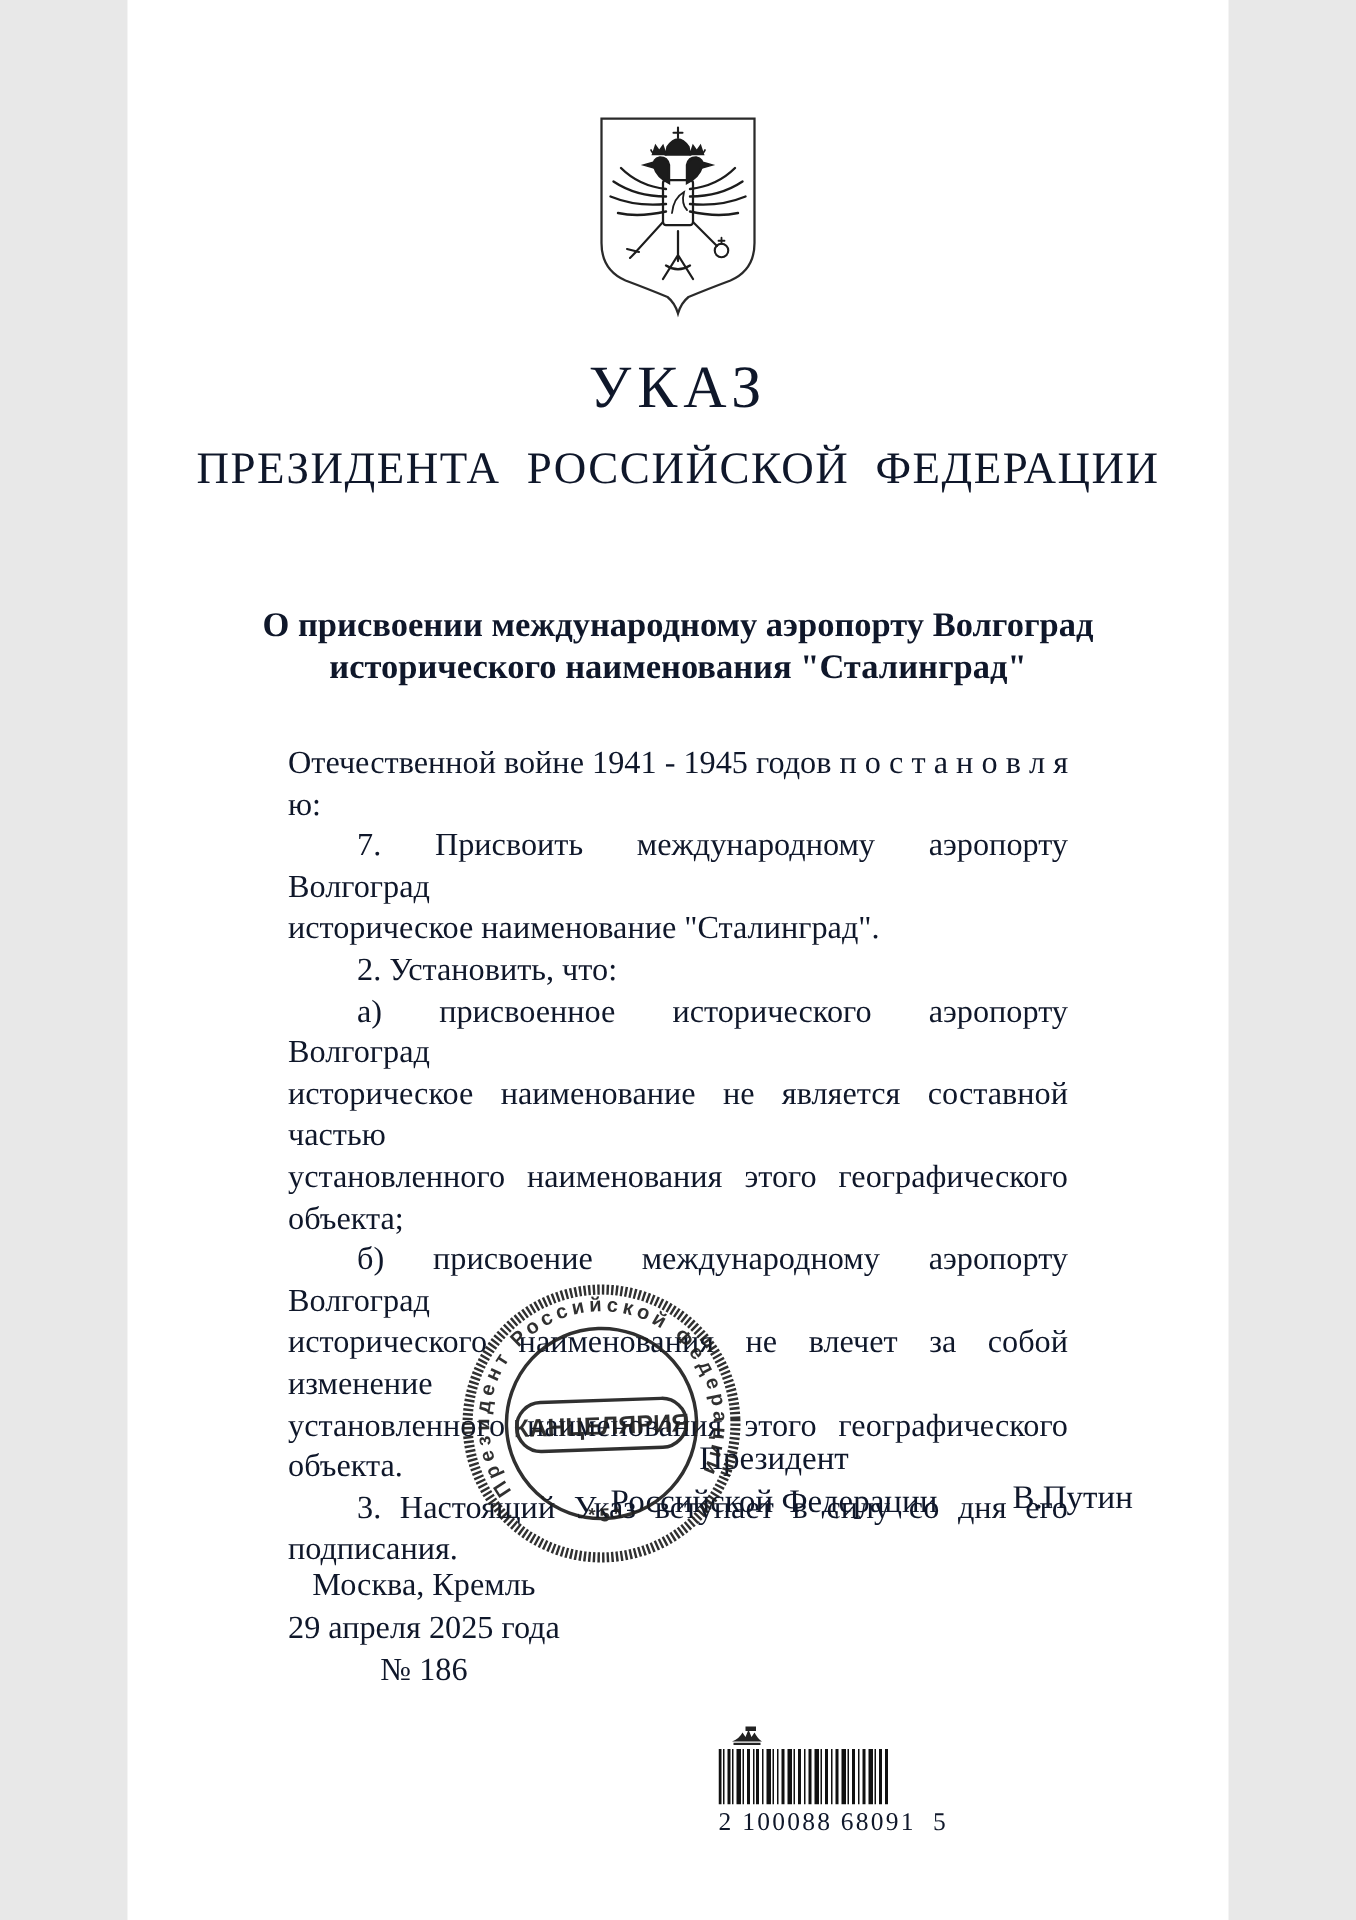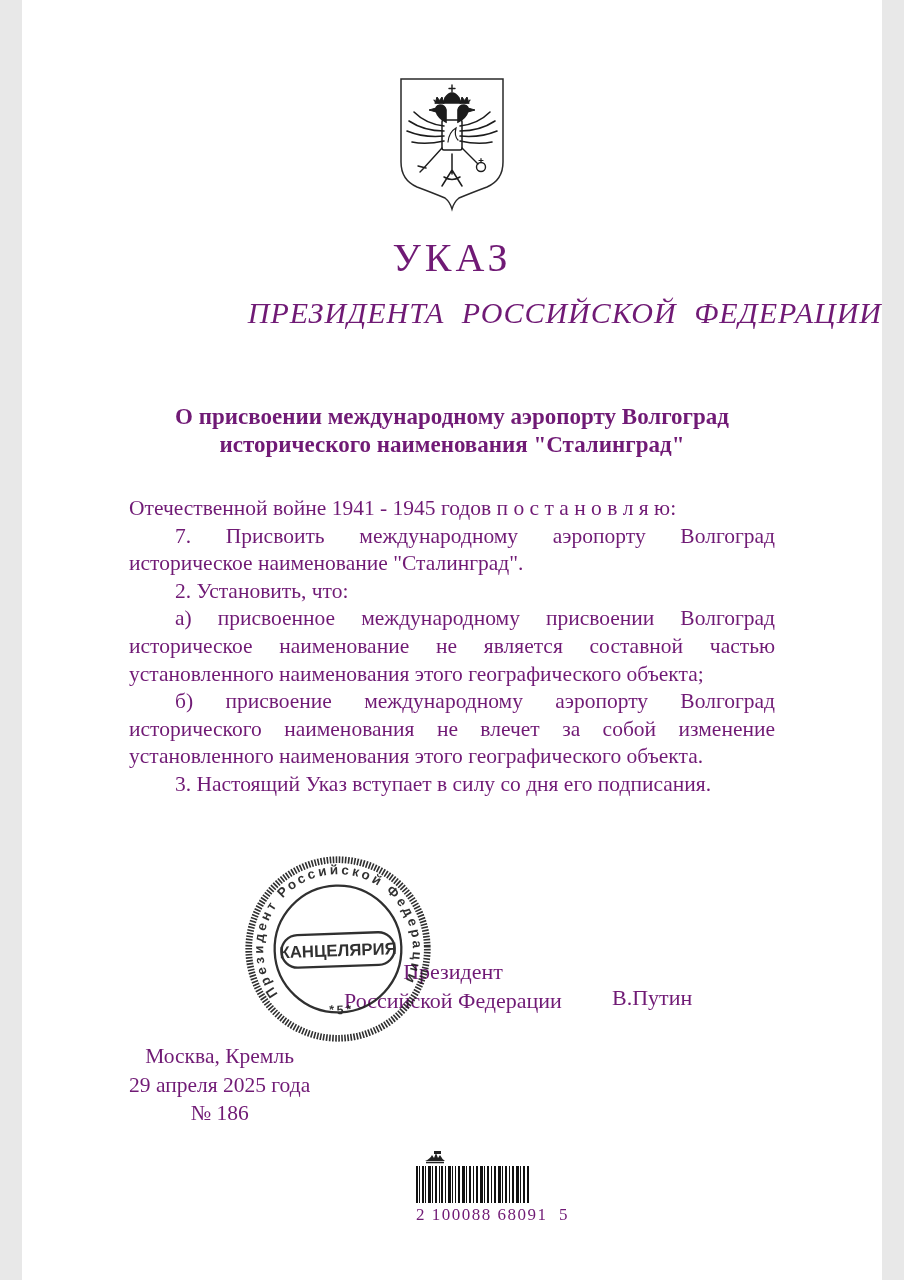--- a/index.html
+++ b/index.html
@@ -1,28 +1,28 @@
 <!DOCTYPE html>
 <html><head>
 <meta charset="utf-8">
 <style>
   html,body { margin:0; padding:0; background:#e8e8e8; }
   .page {
-    position:relative; width:860px; height:1280px; margin:0 auto;
-    background:#ffffff; color:#701a75; overflow:hidden;
+    position:relative; width:734px; height:1280px; margin:0 auto;
+    background:#ffffff; color:#0f172a; overflow:hidden;
     font-family:"Liberation Serif", serif;
   }
   .coat { display:block; margin:74px auto 0 auto; }
   .doc-title {
     margin-top:24px; text-align:center;
     font-size:40px; line-height:44px; letter-spacing:4px; font-weight:400;
   }
   .doc-issuer {
-    margin-top:15px; text-align:right;
-    font-size:30px; line-height:36px; letter-spacing:1px; word-spacing:9px;font-style:italic;
+    margin-top:15px; text-align:center;
+    font-size:30px; line-height:36px; letter-spacing:1px; word-spacing:9px;
   }
   .subject {
     margin-top:72px; text-align:center;
     font-weight:bold; font-size:23px; line-height:28px;
   }
   .body-text { margin:36px 107px 0 107px; font-size:21.5px; line-height:27.6px; }
   .para { margin:0; }
   .line { text-align:justify; text-align-last:justify; }
   .line.last { text-align-last:left; }
   .line.indent { text-indent:46px; }
@@ -94,21 +94,21 @@
       <div class="line last">Отечественной войне 1941 - 1945 годов п о с т а н о в л я ю:</div>
     </div>
     <div class="para">
       <div class="line indent">7. Присвоить международному аэропорту Волгоград</div>
       <div class="line last">историческое наименование "Сталинград".</div>
     </div>
     <div class="para">
       <div class="line indent last">2. Установить, что:</div>
     </div>
     <div class="para">
-      <div class="line indent">а) присвоенное международному присвоении Волгоград</div>
+      <div class="line indent">а) присвоенное исторического аэропорту Волгоград</div>
       <div class="line">историческое наименование не является составной частью</div>
       <div class="line last">установленного наименования этого географического объекта;</div>
     </div>
     <div class="para">
       <div class="line indent">б) присвоение международному аэропорту Волгоград</div>
       <div class="line">исторического наименования не влечет за собой изменение</div>
       <div class="line last">установленного наименования этого географического объекта.</div>
     </div>
     <div class="para">
       <div class="line indent last">3. Настоящий Указ вступает в силу со дня его подписания.</div>

